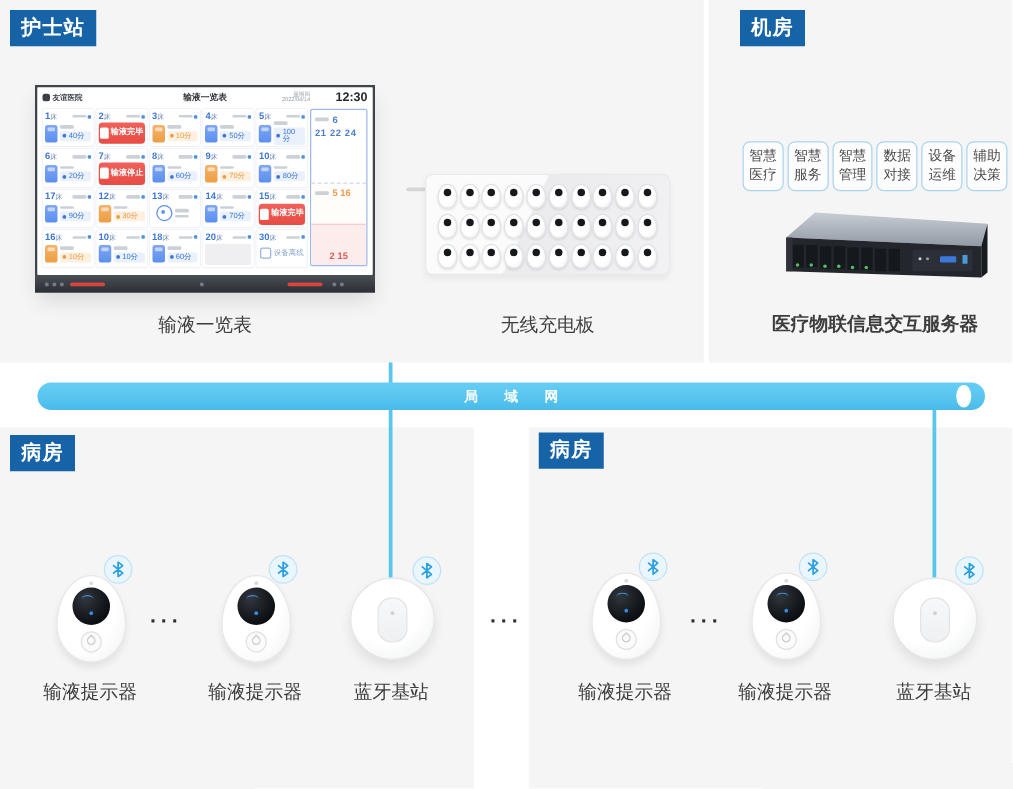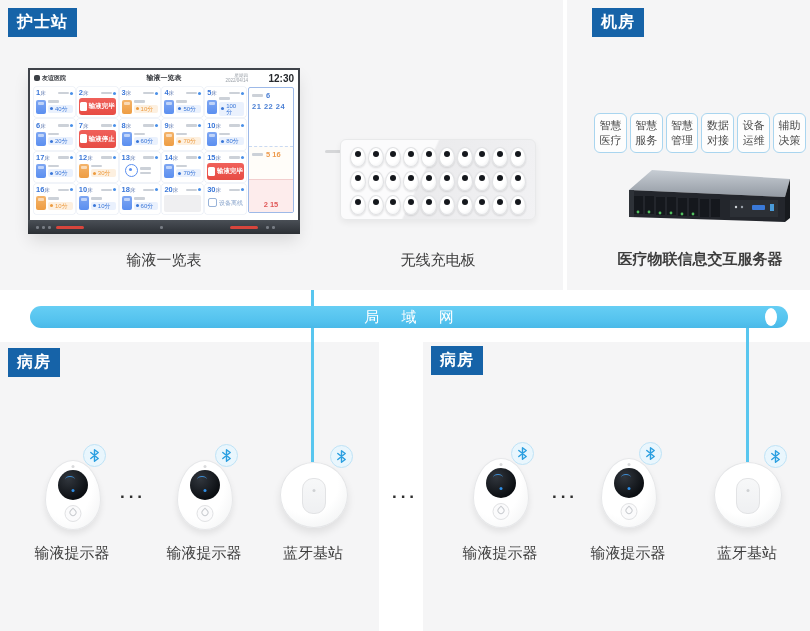--- a/index.html
+++ b/index.html
@@ -14,21 +14,21 @@
          padding:4px 9px;letter-spacing:1px;z-index:5;}
   .caption{position:absolute;font-size:15px;color:#3d3d3d;transform:translateX(-50%);white-space:nowrap;}
 
   
   .vline{position:absolute;width:3px;background:#58c6ef;z-index:1;}
   #line-left{left:311px;top:290px;height:172px;}
   #line-right{left:746px;top:328px;height:134px;}
   #lan{position:absolute;left:30px;top:306px;width:758px;height:22px;z-index:2;
        background:linear-gradient(#66cef4 0%,#53c2ee 70%,#49b9e8 100%);border-radius:11px;
        display:flex;align-items:center;justify-content:center;}
-  #lan .lan-label{color:#fff;font-size:15px;font-weight:normal;letter-spacing:9px;text-indent:9px;}
+  #lan .lan-label{color:#fff;font-size:11px;font-weight:bold;letter-spacing:9px;text-indent:9px;}
   #lan .endcap{position:absolute;right:11px;top:2px;width:12px;height:18px;background:#fff;
        border-radius:50%;}
 
   
   #monitor{position:absolute;left:30px;top:70px;width:268px;height:162px;background:#fff;
            box-shadow:0 0 0 2px #3f434a,0 8px 16px rgba(0,0,0,.12);}
   .screen{position:absolute;left:0;top:0;right:0;bottom:13px;background:#fff;overflow:hidden;}
   .scr-head{position:absolute;top:1px;left:4px;right:4px;height:14px;display:flex;
             align-items:center;justify-content:space-between;}
   .scr-hosp{display:flex;align-items:center;gap:2px;font-size:6px;font-weight:bold;color:#3c3f44;}

